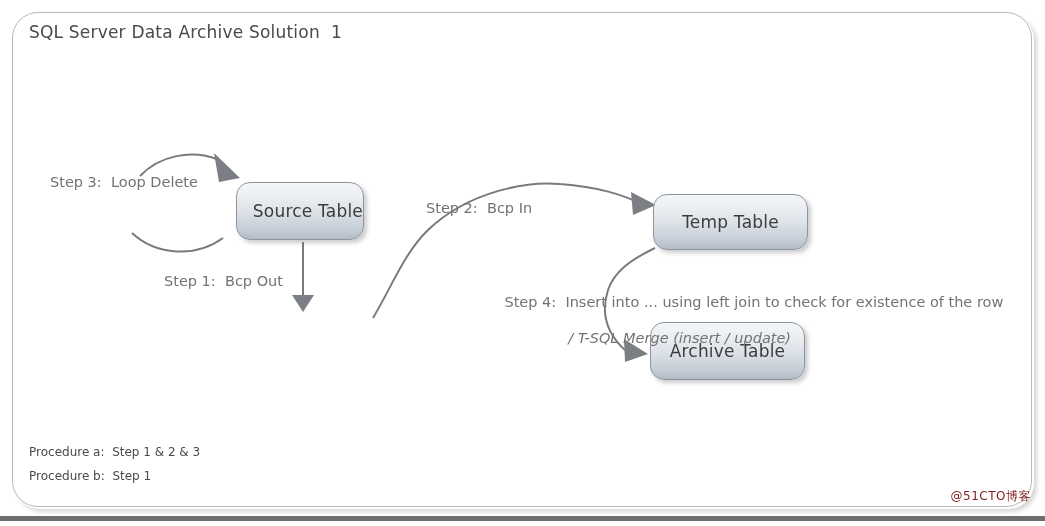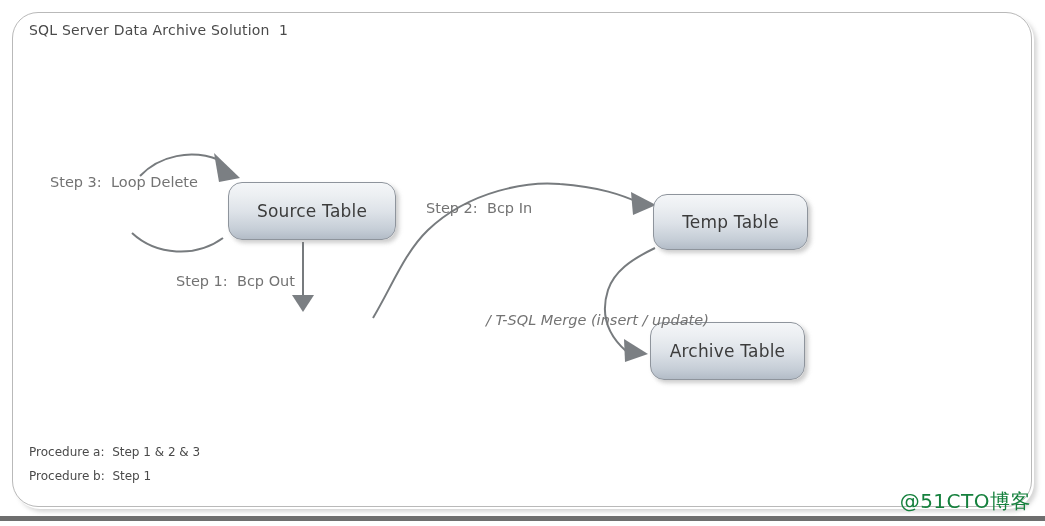--- a/index.html
+++ b/index.html
@@ -56,21 +56,21 @@
     top: 521px;
     width: 1045px;
     height: 5px;
     background: #ffffff;
   }
 
   .diagram-title {
     position: absolute;
     left: 29px;
     top: 22px;
-    font-size: 14px;
+    font-size: 17px;
     color: #4a4a4a;
     letter-spacing: 0.2px;
     white-space: pre;
   }
 
   
   .node {
     position: absolute;
     border: 1px solid #8e949c;
     border-radius: 14px;
@@ -86,35 +86,35 @@
     justify-content: center;
     box-sizing: border-box;
   }
   .node-label {
     font-size: 17px;
     color: #3c3c3c;
     white-space: nowrap;
     letter-spacing: 0.2px;
   }
 
-  #node-source      { left: 228px; top: 182px; width: 168px; height: 58px; }
+  #node-source      { left: 236px; top: 182px; width: 128px; height: 58px; justify-content: flex-end; }
   #node-local       { left: 224px; top: 312px; width: 152px; height: 58px; }
   #node-temp        { left: 653px; top: 194px; width: 155px; height: 56px; }
   #node-archive     { left: 650px; top: 322px; width: 155px; height: 58px; }
 
   
   .step-label {
     position: absolute;
     font-size: 14.5px;
     color: #737373;
     white-space: pre;
     line-height: 18px;
   }
   #label-step3 { left: 50px;  top: 173px; }
-  #label-step1 { left: 164px; top: 272px; margin-left: 12px; }
+  #label-step1 { left: 164px; top: 272px; }
   #label-step2 { left: 426px; top: 199px; text-align: right; }
   #label-step4 { left: 486px; top: 275px; text-align: left; }
   #label-step4 .second-line {
     display: block;
     text-align: center;
     padding-right: 130px;
     font-style: italic;
   }
 
   
@@ -126,22 +126,22 @@
     color: #4a4a4a;
     line-height: 24px;
   }
   .procedures div { white-space: pre; }
 
   
   .watermark {
     position: absolute;
     right: 14px;
     top: 488px;
-    font-size: 20px;
-    color: #15803d;
+    font-size: 12px;
+    color: #7f1d1d;
     letter-spacing: 0.5px;
     white-space: nowrap;
   }
 
   svg.connectors {
     position: absolute;
     left: 0;
     top: 0;
     width: 1045px;
     height: 526px;
@@ -201,20 +201,21 @@
     <span class="node-label">Archive Table</span>
   </div>
 
   <div class="step-label" id="label-step3">Step 3:  Loop Delete</div>
 
   <div class="step-label" id="label-step1">Step 1:  Bcp Out</div>
 
   <div class="step-label" id="label-step2">Step 2:  Bcp In</div>
 
   <div class="step-label" id="label-step4">
+    <span>Step 4:  Insert into ... using left join to check for existence of the row</span>
     <span class="second-line">/ T-SQL Merge (insert / update)</span>
   </div>
 
   <div class="procedures">
     <div>Procedure a:  Step 1 &amp; 2 &amp; 3</div>
     <div>Procedure b:  Step 1</div>
   </div>
 
   <div class="watermark">@51CTO博客</div>
 

